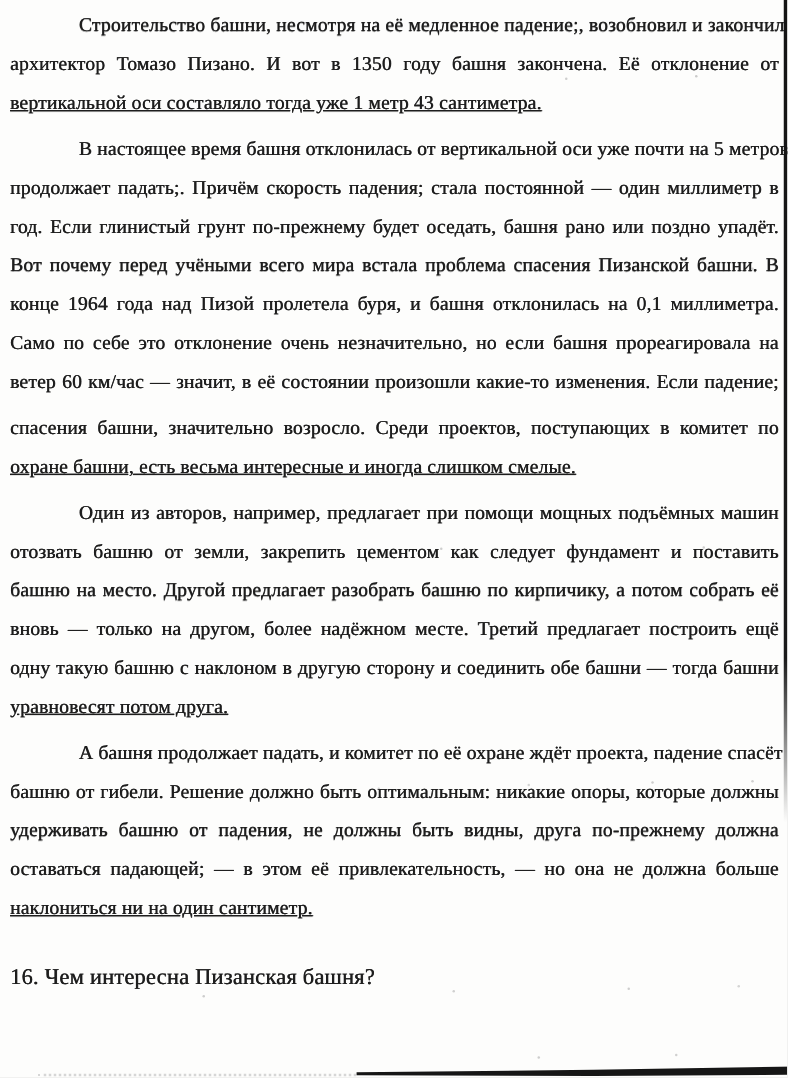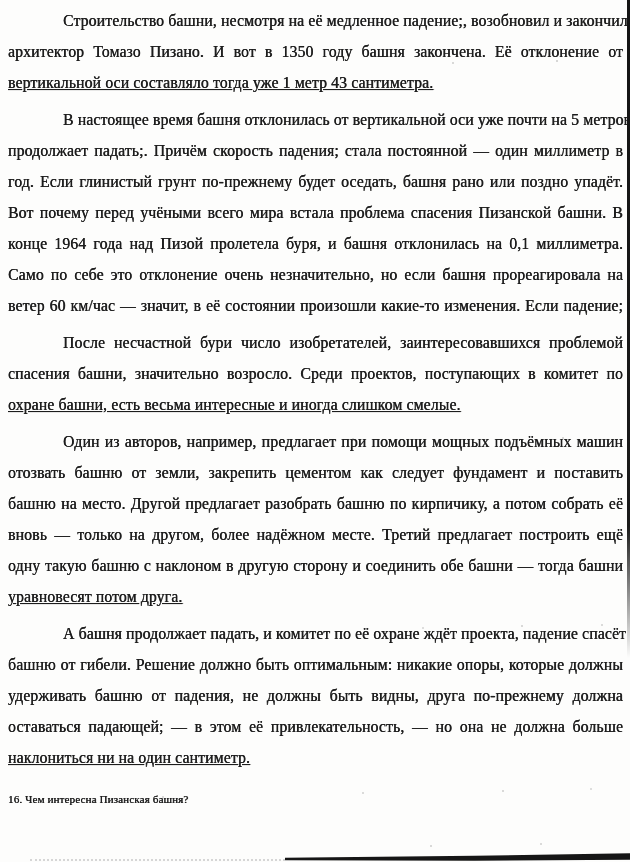--- a/index.html
+++ b/index.html
@@ -22,24 +22,24 @@
     color:#1d1d1d;
     text-align:justify;
     text-align-last:justify;
     white-space:nowrap;
     letter-spacing:0.15px;
     text-shadow:0.35px 0 0 rgba(20,20,20,0.85), 0 0.25px 0.4px rgba(0,0,0,0.35);
   }
   .line.first { text-indent:55px; }
   .line.last  { text-align-last:left;text-decoration:underline; }
   .question-line {
-    font-size:11px;
+    font-size:18px;
     line-height:31px;
     color:#1d1d1d;
-    margin-top:11px;
+    margin-top:24px;
     text-align:right;
     text-align-last:left;
     white-space:nowrap;
     letter-spacing:0.15px;
     text-shadow:0.35px 0 0 rgba(20,20,20,0.85), 0 0.25px 0.4px rgba(0,0,0,0.35);
   }
   
   .edge-vertical {
     position:absolute; top:0; right:0;
     width:3px; height:658px;
@@ -92,21 +92,20 @@
       <div class="para">
         <div class="line first">В настоящее время башня отклонилась от вертикальной оси уже почти на 5 метров и</div>
         <div class="line">продолжает падать;. Причём скорость падения; стала постоянной — один миллиметр в</div>
         <div class="line">год. Если глинистый грунт по-прежнему будет оседать, башня рано или поздно упадёт.</div>
         <div class="line">Вот почему перед учёными всего мира встала проблема спасения Пизанской башни. В</div>
         <div class="line">конце 1964 года над Пизой пролетела буря, и башня отклонилась на 0,1 миллиметра.</div>
         <div class="line">Само по себе это отклонение очень незначительно, но если башня прореагировала на</div>
         <div class="line">ветер 60 км/час — значит, в её состоянии произошли какие-то изменения. Если падение;</div>
       </div>
       <div class="para">
-        <div class="line first">После несчастной бури число изобретателей, заинтересовавшихся проблемой</div>
         <div class="line">спасения башни, значительно возросло. Среди проектов, поступающих в комитет по</div>
         <div class="line last">охране башни, есть весьма интересные и иногда слишком смелые.</div>
       </div>
       <div class="para">
         <div class="line first">Один из авторов, например, предлагает при помощи мощных подъёмных машин</div>
         <div class="line">отозвать башню от земли, закрепить цементом как следует фундамент и поставить</div>
         <div class="line">башню на место. Другой предлагает разобрать башню по кирпичику, а потом собрать её</div>
         <div class="line">вновь — только на другом, более надёжном месте. Третий предлагает построить ещё</div>
         <div class="line">одну такую башню с наклоном в другую сторону и соединить обе башни — тогда башни</div>
         <div class="line last">уравновесят потом друга.</div>

